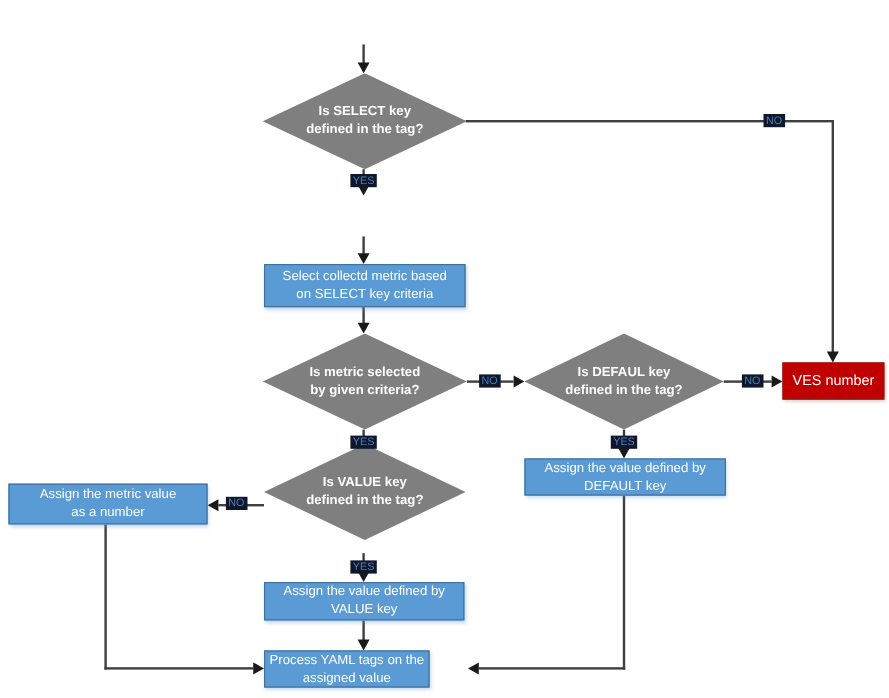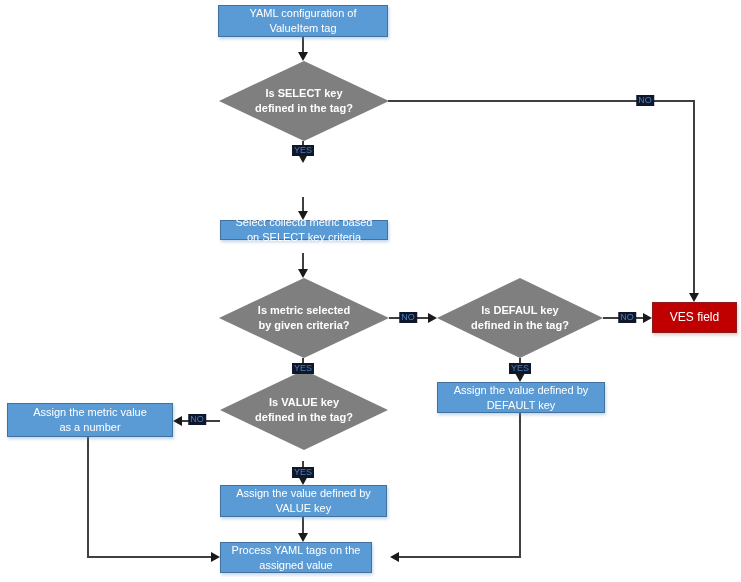--- a/index.html
+++ b/index.html
@@ -72,51 +72,49 @@
   <div class="arr right" style="left:428px;top:313px"></div>
   <div class="arr down" style="left:298px;top:372px"></div>
   <div class="arr right" style="left:643px;top:313px"></div>
   <div class="arr down" style="left:515px;top:373px"></div>
   <div class="arr left" style="left:173px;top:416px"></div>
   <div class="arr down" style="left:298px;top:476px"></div>
   <div class="arr down" style="left:298px;top:533px"></div>
   <div class="arr right" style="left:211px;top:552px"></div>
   <div class="arr left" style="left:390px;top:552px"></div>
 
-  <div class="node process" style="left:218px;top:5px;width:170px;height:32px">YAML configuration of
-ValueItem tag</div>
 
   <div class="node decision" style="left:219px;top:61px;width:170px;height:80px">Is SELECT key
 defined in the tag?</div>
 
 
-  <div class="node process" style="left:220px;top:220px;width:168px;height:20px">Select collectd metric based
+  <div class="node process" style="left:220px;top:220px;width:168px;height:36px">Select collectd metric based
 on SELECT key criteria</div>
 
   <div class="node decision" style="left:219px;top:278px;width:170px;height:80px">Is metric selected
 by given criteria?</div>
 
   <div class="node decision" style="left:437px;top:278px;width:166px;height:80px">Is DEFAUL key
 defined in the tag?</div>
 
-  <div class="node error" style="left:652px;top:302px;width:85px;height:31px">VES field</div>
+  <div class="node error" style="left:652px;top:302px;width:85px;height:31px">VES number</div>
 
   <div class="node process" style="left:437px;top:382px;width:168px;height:31px">Assign the value defined by
 DEFAULT key</div>
 
   <div class="node decision" style="left:220px;top:370px;width:168px;height:80px">Is VALUE key
 defined in the tag?</div>
 
   <div class="node process" style="left:7px;top:403px;width:166px;height:34px">Assign the metric value
 as a number</div>
 
   <div class="node process" style="left:220px;top:485px;width:167px;height:32px">Assign the value defined by
 VALUE key</div>
 
-  <div class="node process" style="left:220px;top:542px;width:152px;height:31px">Process YAML tags on the
+  <div class="node process" style="left:220px;top:542px;width:138px;height:31px">Process YAML tags on the
 assigned value</div>
 
   <div class="elabel" style="left:303px;top:145px">YES</div>
   <div class="elabel" style="left:645px;top:95px">NO</div>
   <div class="elabel" style="left:408px;top:312px">NO</div>
   <div class="elabel" style="left:303px;top:363px">YES</div>
   <div class="elabel" style="left:627px;top:312px">NO</div>
   <div class="elabel" style="left:520px;top:363px">YES</div>
   <div class="elabel" style="left:197px;top:414px">NO</div>
   <div class="elabel" style="left:303px;top:467px">YES</div>

